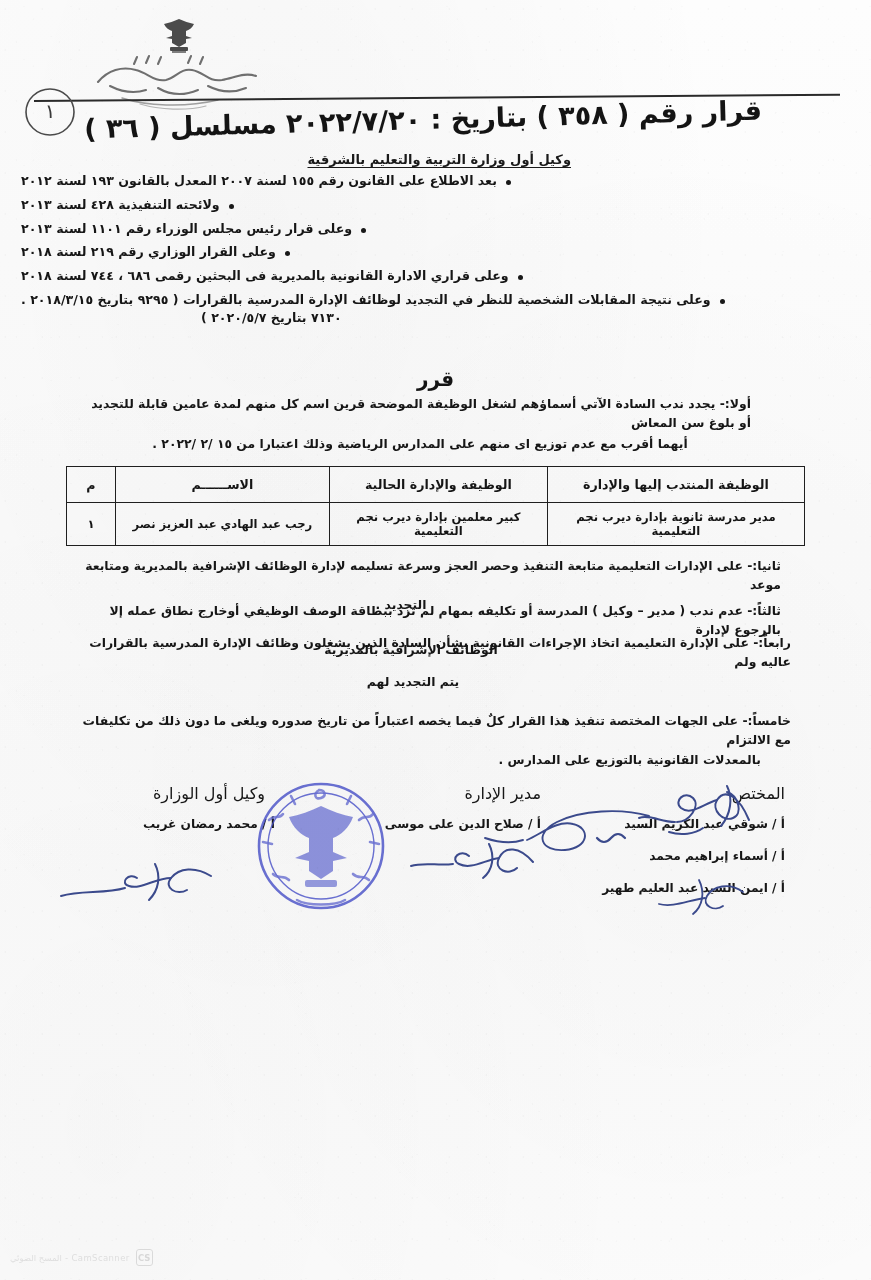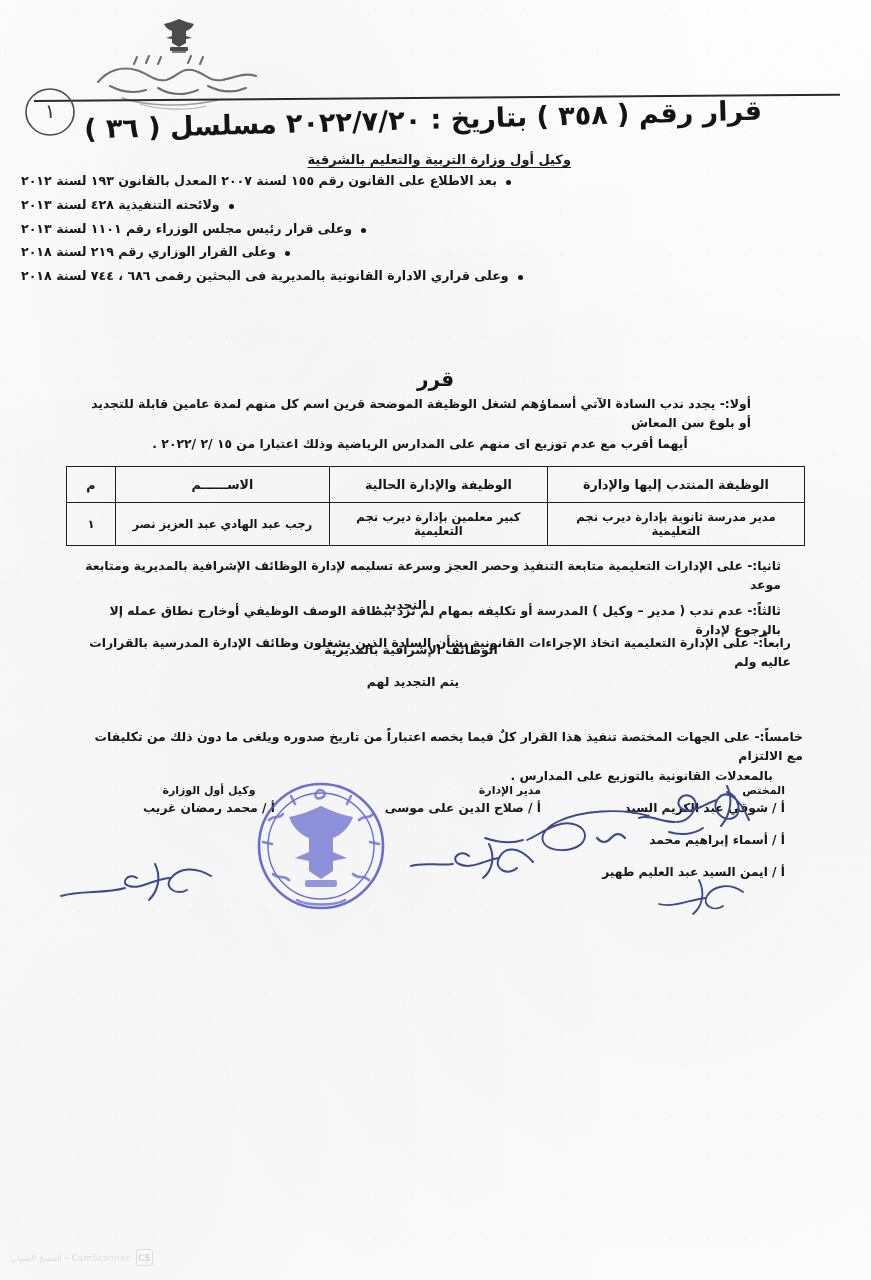--- a/index.html
+++ b/index.html
@@ -107,21 +107,21 @@
   }
   .clause .lbl{font-weight:bold;}
   #c1{top:395px;right:120px;width:662px;}
   #c1 .l2{display:block;text-align:center;margin-top:3px;}
   #c2{top:557px;right:90px;width:700px;}
   #c2 .l2{display:block;text-align:center;margin-top:2px;padding-right:60px;}
   #c3{top:602px;right:90px;width:700px;}
   #c3 .l2{display:block;text-align:center;margin-top:2px;padding-right:40px;}
   #c4{top:634px;right:80px;width:716px;}
   #c4 .l2{display:block;text-align:center;margin-top:2px;padding-right:40px;}
-  #c5{top:712px;right:68px;width:716px;margin-top:16px;}
+  #c5{top:712px;right:80px;width:716px;}
   #c5 .l2{display:block;margin-top:2px;padding-right:30px;}
   
   #tbl{
     position:absolute;top:466px;right:66px;left:66px;
     border-collapse:collapse;width:739px;
     direction:rtl;
   }
   #tbl td,#tbl th{
     border:1.6px solid #1f1f1f;
     padding:7px 4px;
@@ -129,21 +129,21 @@
     font-size:11.6px;font-weight:bold;color:#151515;
   }
   #tbl th{font-size:12.6px;padding:10px 4px;}
   .col-m{width:42px;}
   .col-name{width:215px;}
   .col-cur{width:220px;}
   .col-new{width:262px;}
   
   .sigcol{position:absolute;direction:rtl;text-align:right;}
   .sigcol .role{
-    font-size:11px;font-weight:bold;color:#161616;margin-bottom:4px;
+    font-size:16px;font-weight:normal;color:#161616;margin-bottom:14px;
   }
   .sigcol .nm{
     font-size:12.2px;font-weight:bold;color:#161616;
     margin-bottom:18px;white-space:nowrap;
   }
   #sig-right{top:784px;right:86px;}
   #sig-mid{top:784px;right:330px;}
   #sig-left{top:784px;right:596px;text-align:center;}
   #sig-left .role{text-align:center;}
   #sig-left .nm{text-align:center;}
@@ -215,20 +215,27 @@
       <span class="dot"></span>
       <span class="tx">وعلى قرار رئيس مجلس الوزراء رقم ١١٠١ لسنة ٢٠١٣</span>
     </div>
     <div class="bl">
       <span class="dot"></span>
       <span class="tx">وعلى القرار الوزاري رقم ٢١٩ لسنة ٢٠١٨</span>
     </div>
     <div class="bl">
       <span class="dot"></span>
       <span class="tx">وعلى قراري الادارة القانونية بالمديرية فى البحثين رقمى ٦٨٦ ، ٧٤٤ لسنة ٢٠١٨</span>
+    </div>
+    <div class="bl wrap">
+      <span class="dot"></span>
+      <span class="tx">
+        <span>وعلى نتيجة المقابلات الشخصية للنظر في التجديد لوظائف الإدارة المدرسية بالقرارات ( ٩٢٩٥ بتاريخ ٢٠١٨/٣/١٥ .</span>
+        <span class="ln2">٧١٣٠ بتاريخ ٢٠٢٠/٥/٧ )</span>
+      </span>
     </div>
   </div>
 
   <div id="qarar">قرر</div>
 
   <div class="clause" id="c1">
     <span class="lbl">أولا:-</span>
     <span>يجدد ندب السادة الآتي أسماؤهم لشغل الوظيفة الموضحة قرين اسم كل منهم لمدة عامين قابلة للتجديد أو بلوغ سن المعاش</span>
     <span class="l2">أيهما أقرب مع عدم توزيع اى منهم على المدارس الرياضية وذلك اعتبارا من  ١٥ /٢ /٢٠٢٢ .</span>
   </div>

